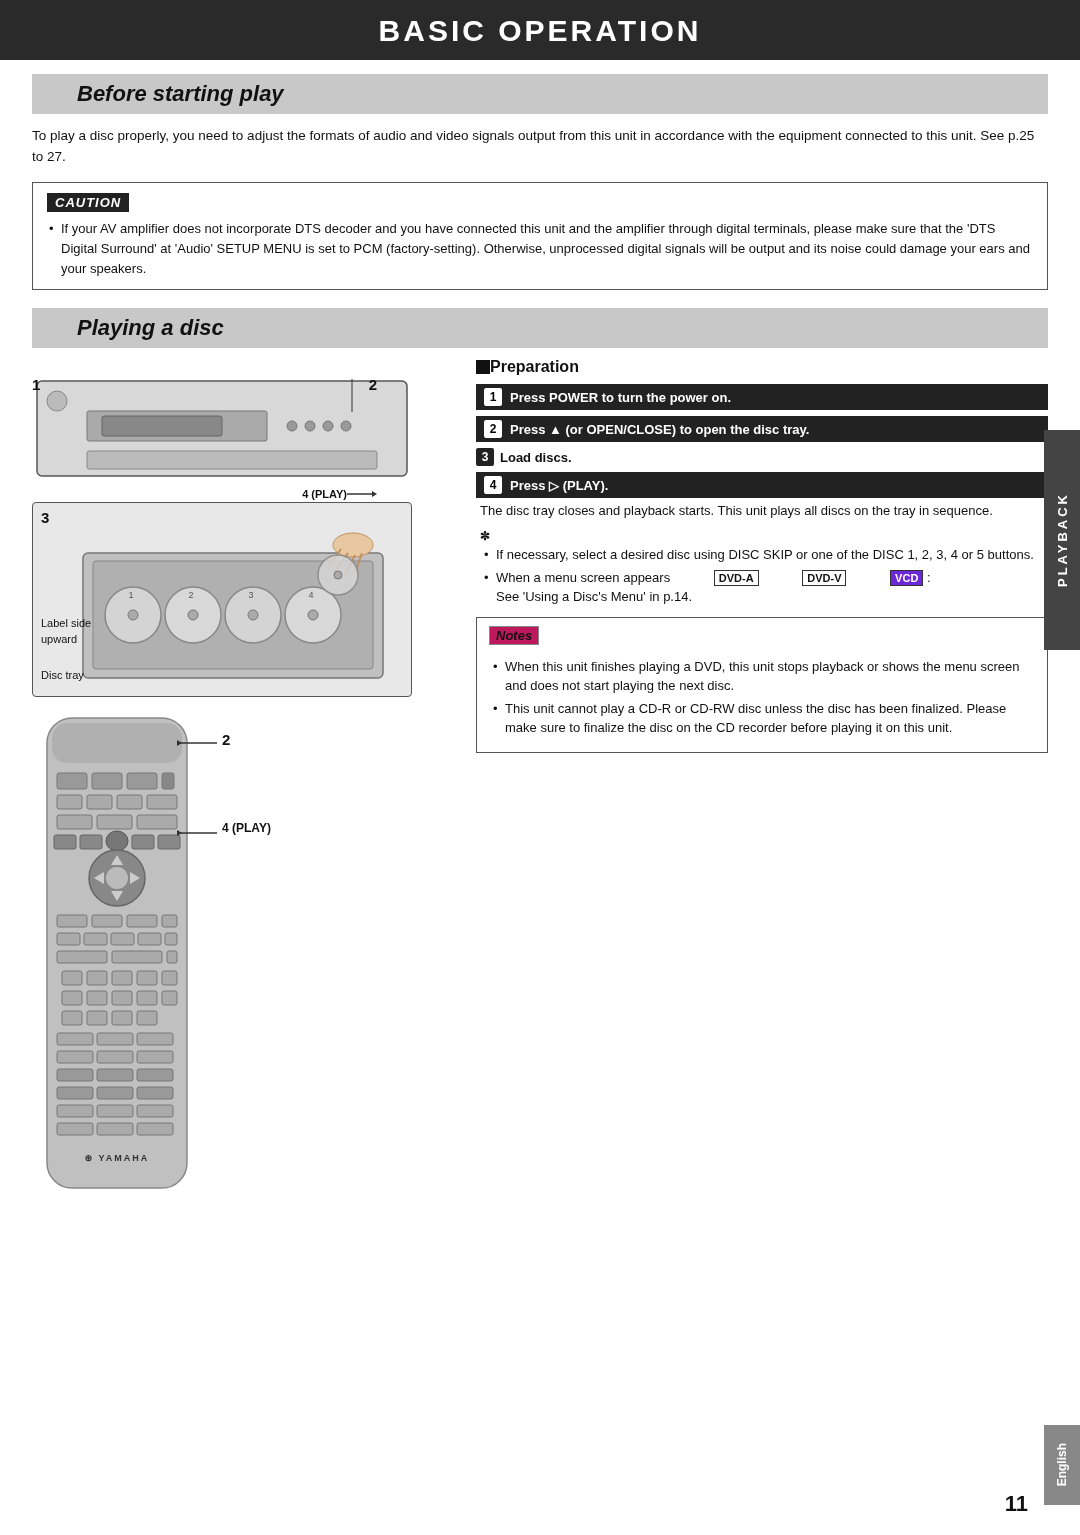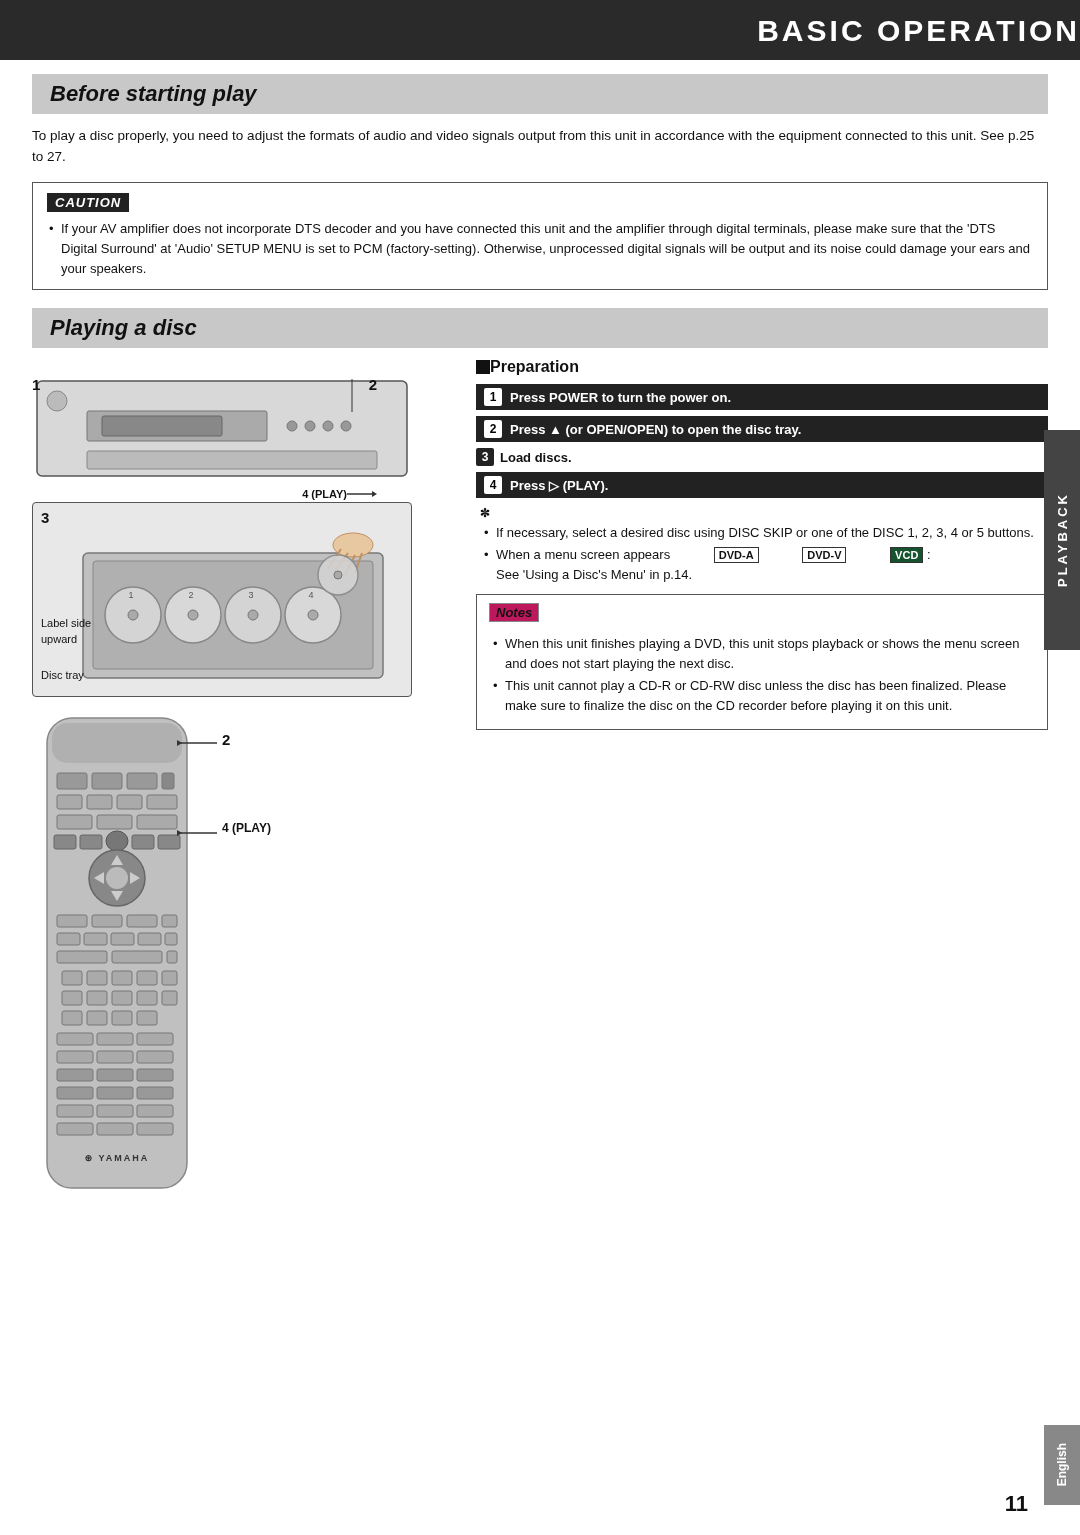--- a/index.html
+++ b/index.html
@@ -9,21 +9,21 @@
       background: #fff;
       font-family: Arial, Helvetica, sans-serif;
       font-size: 14px;
       color: #111;
       position: relative;
     }
 
     
     .page-header {
       background: #2a2a2a;
-      text-align: right;
+      text-align: center;
       padding: 14px 0 12px;
       margin-bottom: 0;
     }
     .page-header h1 {
       color: #fff;
       font-size: 30px;
       font-weight: 900;
       letter-spacing: 3px;
       text-transform: uppercase;
     }
@@ -32,20 +32,21 @@
     .section-heading {
       background: #c8c8c8;
       padding: 7px 18px;
       margin-bottom: 12px;
     }
     .section-heading h2 {
       font-style: italic;
       font-size: 22px;
       font-weight: 900;
       color: #111;
+      margin-left: 27px;
     }
 
     .content-area {
       padding: 14px 32px 0 32px;
     }
 
     .intro-text {
       font-size: 13.5px;
       line-height: 1.55;
       margin-bottom: 14px;
@@ -221,21 +222,21 @@
       left: 4px;
     }
     .disc-type-box {
       border: 1.5px solid #333;
       padding: 1px 4px;
       font-size: 11px;
       font-weight: 700;
       margin-left: 40px;
     }
     .disc-type-box.vcd {
-      background: #14532d;
+      background: #6d28d9;
       color: #fff;
     }
 
     
     .notes-box {
       border: 1.5px solid #555;
       padding: 8px 12px;
       margin-top: 10px;
     }
     .notes-label {
@@ -528,36 +529,37 @@
     <div class="step-block">
       <div class="step-bar">
         <span class="step-num">1</span>
         <span>Press POWER to turn the power on.</span>
       </div>
     </div>
 
     <div class="step-block">
       <div class="step-bar">
         <span class="step-num">2</span>
-        <span>Press ▲ (or OPEN/OPEN) to open the disc tray.</span>
+        <span>Press ▲ (or OPEN/CLOSE) to open the disc tray.</span>
       </div>
     </div>
 
     <div class="step-block">
       <div class="step-desc-inline">
         <span class="step-num-inline">3</span>
         <span>Load discs.</span>
       </div>
     </div>
 
     <div class="step-block">
       <div class="step-bar">
         <span class="step-num">4</span>
         <span>Press ▷ (PLAY).</span>
       </div>
+      <p class="step-desc">The disc tray closes and playback starts. This unit plays all discs on the tray in sequence.</p>
     </div>
 
     <div style="margin-top:6px;margin-bottom:6px;padding-left:4px;">
       
       <span style="font-size:12px;font-weight:700;vertical-align:middle;">✼</span>
       <ul class="bullet-list" style="margin-top:2px;">
         <li>
           <span>If necessary, select a desired disc using DISC SKIP or one of the DISC 1, 2, 3, 4 or 5 buttons.</span>
         </li>
         <li>

